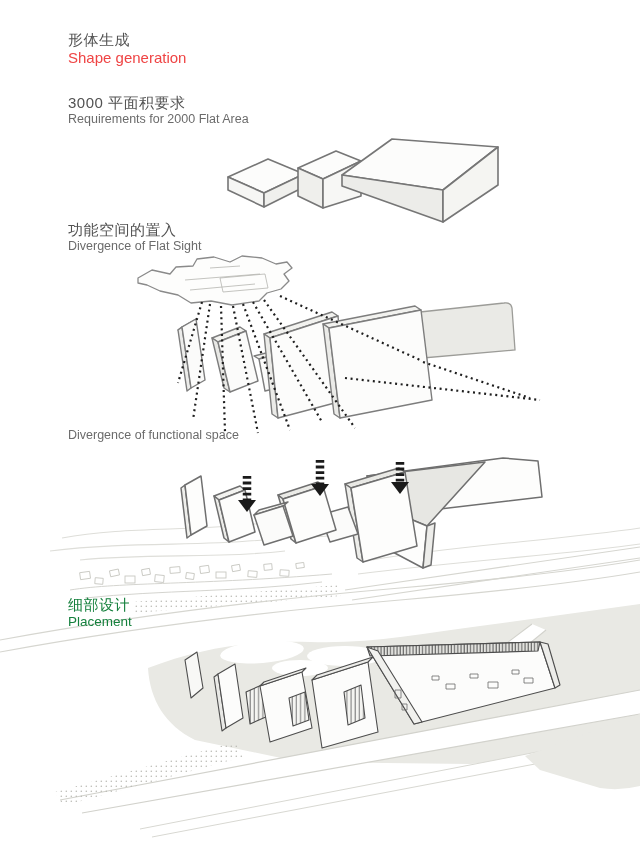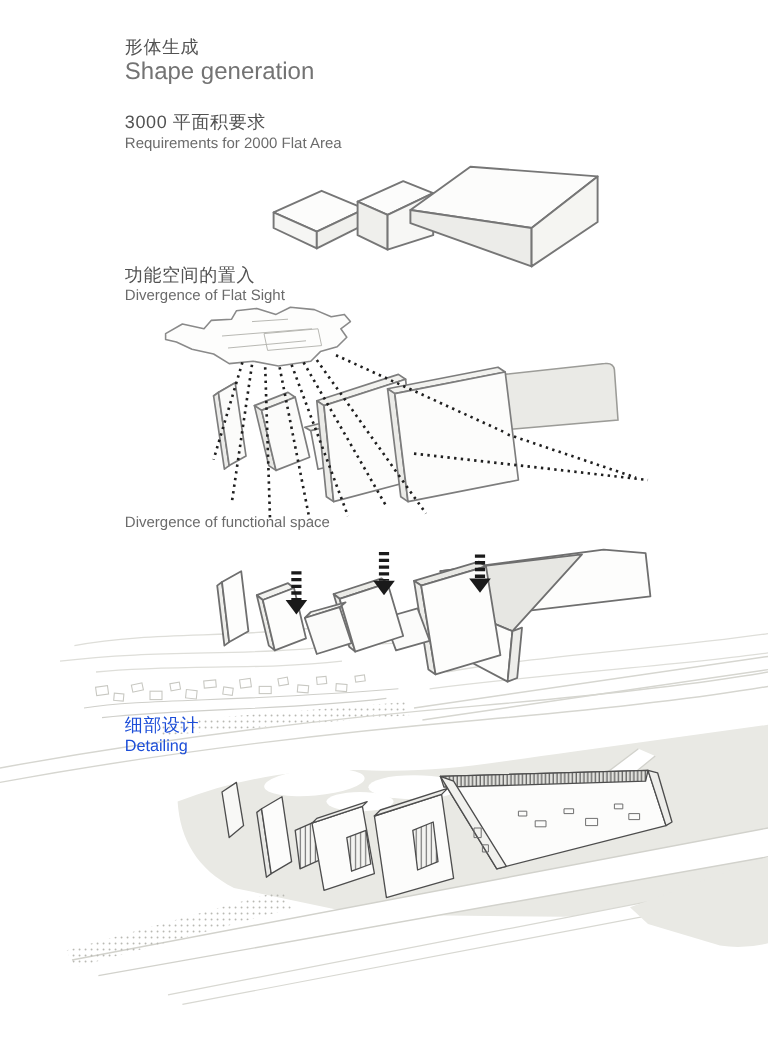--- a/index.html
+++ b/index.html
@@ -5,25 +5,25 @@
   :root{
     --heading:#525252; --subheading:#6b6b6b; --outline:#767676; --outline-dark:#4d4d4d;
     --face-white:#fdfdfc; --face-shaded:#ededea; --face-gray:#e7e7e3;
     --ink:#1c1c1c; --site-faint:#d6d6d0; --ground:#e9e9e4;
   }
   html,body{margin:0;padding:0;background:#fff;}
   .canvas{
     position:relative;width:640px;height:865px;background:#ffffff;overflow:hidden;
     font-family:"Liberation Sans","DejaVu Sans",sans-serif;
   }
-  .heading{position:absolute;left:68px;z-index:3;line-height:1.18;margin-left:36px;}
+  .heading{position:absolute;left:68px;z-index:3;line-height:1.18;}
   .heading .zh{font-size:15px;color:var(--heading);letter-spacing:0.5px;}
   .heading .en{font-size:12.5px;color:var(--subheading);}
-  .heading.title .en{font-size:20px;color:#737373;}
-  .heading.detail .zh,.heading.detail .en{color:#1d4ed8;}
+  .heading.title .en{font-size:15px;color:#ef4444;}
+  .heading.detail .zh,.heading.detail .en{color:#15803d;}
   .heading.detail .en{font-size:13.5px;}
   svg{display:block;}
   .diagram{position:absolute;z-index:2;}
   .bg{position:absolute;z-index:1;}
 </style>
 </head>
 <body>
 
 <div class="canvas">
 
@@ -116,21 +116,21 @@
     <div class="zh">功能空间的置入</div>
     <div class="en">Divergence of Flat Sight</div>
   </div>
 
   <div class="heading" style="top:428px">
     <div class="en">Divergence of functional space</div>
   </div>
 
   <div class="heading detail" style="top:596px">
     <div class="zh">细部设计</div>
-    <div class="en">Detailing</div>
+    <div class="en">Placement</div>
   </div>
 
   <svg class="diagram" style="left:180px;top:130px" width="330" height="100" viewBox="0 0 330 100">
     <g stroke="#767676" stroke-width="1.6" stroke-linejoin="round">
       <g>
         <polygon points="48,47 88,29 124,44 84,63" fill="#fcfcfb"></polygon>
         <polygon points="48,47 48,60 84,77 84,63" fill="#f6f6f4"></polygon>
         <polygon points="84,63 124,44 124,57 84,77" fill="#f0f0ed"></polygon>
       </g>
       <g>

